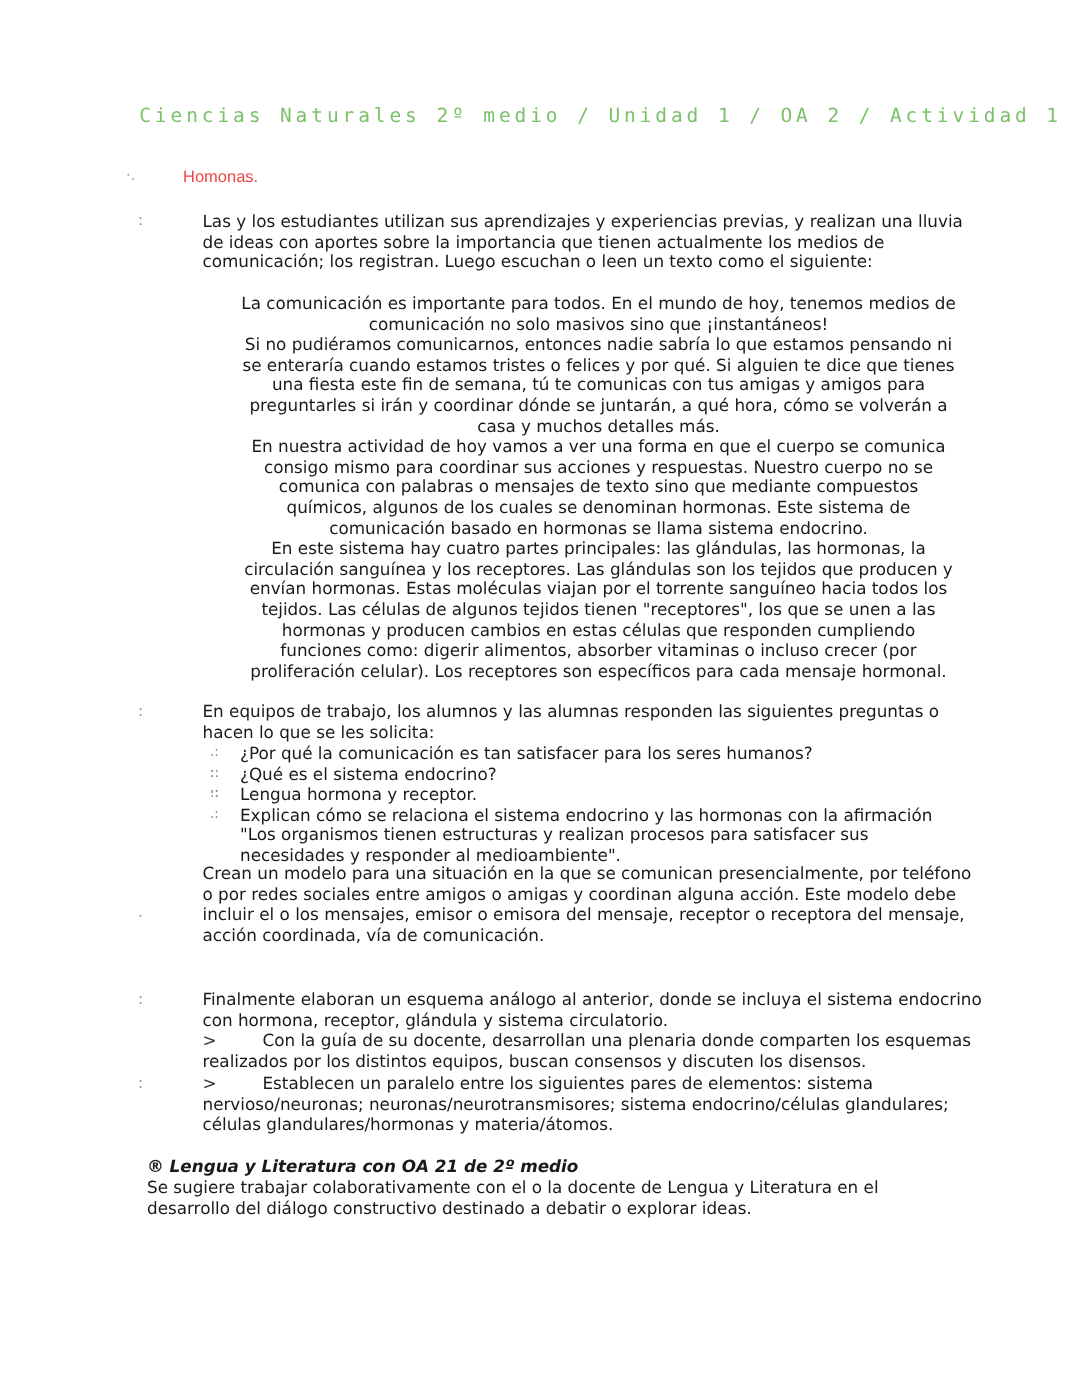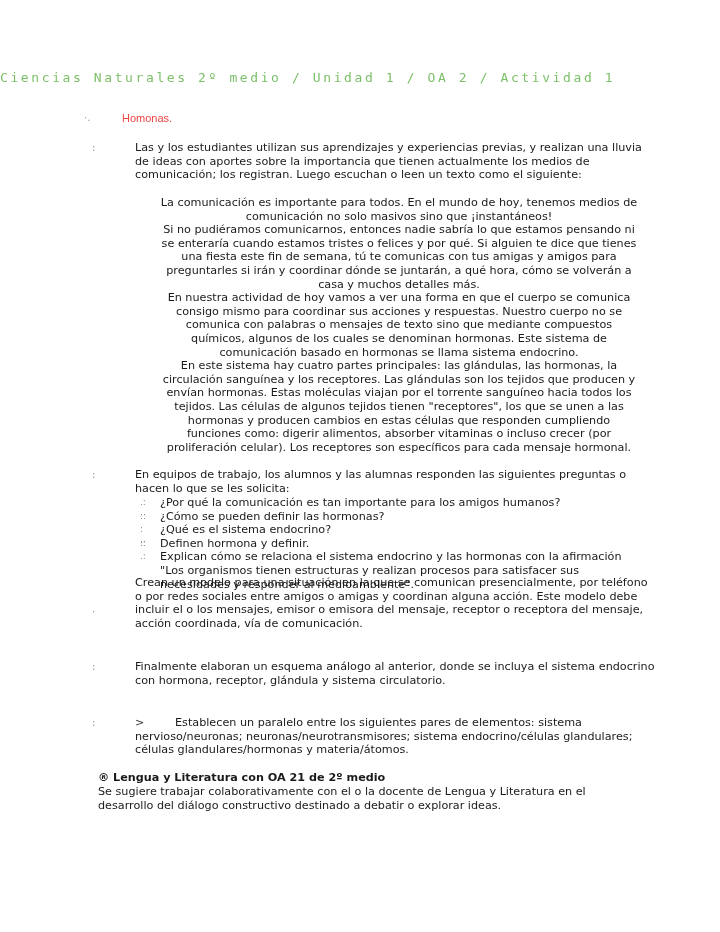--- a/index.html
+++ b/index.html
@@ -1,21 +1,21 @@
 <!DOCTYPE html>
 <html><head>
 <meta charset="utf-8">
 <style>
   html, body { margin: 0; padding: 0; background: #ffffff; }
   body {
     width: 720px; height: 932px; position: relative; overflow: hidden;
     font-family: "DejaVu Sans", sans-serif; color: #1a1a1a;
   }
   .page-title {
-    position: absolute; left: 0; top: 70px; width: 708px; text-align: left;
+    position: absolute; left: 0; top: 70px; width: 708px; text-align: right;
     color: #7cc06a; font-size: 13px; letter-spacing: 2.6px;
     font-family: "DejaVu Sans Mono", monospace;
   }
   .section-marker {
     position: absolute; left: 84px; top: 112px; font-size: 10px; color: #9a9a9a;
   }
   .section-title {
     position: absolute; left: 122px; top: 112px; font-size: 11px; color: #ef4444;
     font-family: "Liberation Sans", sans-serif;
   }
@@ -29,21 +29,21 @@
   }
   .quote {
     position: absolute; left: 160px; top: 196px; width: 478px;
   }
   .quote p { margin: 0; text-align: center; }
   .sublist { position: absolute; left: 140px; width: 500px; }
   .sub-row { position: relative; padding-left: 20px; }
   .sub-bullet { position: absolute; left: 0; color: #8a8a8a; font-size: 9px; }
   .arrow { display: inline-block; width: 40px; color: #333; }
   .footer-title {
-    position: absolute; left: 98px; top: 771px; font-weight: bold; font-size: 11.2px;
+    position: absolute; left: 98px; top: 771px; font-weight: bold; font-size: 11.2px; font-style: italic;
   }
   .footer-text { position: absolute; left: 98px; top: 785px; width: 540px; }
 </style>
 </head>
 <body>
 
 <div class="page-title">Ciencias Naturales 2º medio / Unidad 1 / OA 2 / Actividad 1</div>
 
 <span class="section-marker">·.</span>
 <span class="section-title">Homonas.</span>
@@ -59,49 +59,51 @@
     <p>En nuestra actividad de hoy vamos a ver una forma en que el cuerpo se comunica consigo mismo para coordinar sus acciones y respuestas. Nuestro cuerpo no se comunica con palabras o mensajes de texto sino que mediante compuestos químicos, algunos de los cuales se denominan hormonas. Este sistema de comunicación basado en hormonas se llama sistema endocrino.</p>
     <p>En este sistema hay cuatro partes principales: las glándulas, las hormonas, la circulación sanguínea y los receptores. Las glándulas son los tejidos que producen y envían hormonas. Estas moléculas viajan por el torrente sanguíneo hacia todos los tejidos. Las células de algunos tejidos tienen "receptores", los que se unen a las hormonas y producen cambios en estas células que responden cumpliendo funciones como: digerir alimentos, absorber vitaminas o incluso crecer (por proliferación celular). Los receptores son específicos para cada mensaje hormonal.</p>
   </div>
 
   <span class="bullet" style="top:468px">:</span>
   <div class="item" style="top:468px">En equipos de trabajo, los alumnos y las alumnas responden las siguientes preguntas o hacen lo que se les solicita:</div>
 
   <div class="sublist" style="top:496px">
     <div class="sub-row">
       <span class="sub-bullet">.:</span>
-      <span>¿Por qué la comunicación es tan importante para los amigos humanos?</span>
+      <span>¿Por qué la comunicación es tan satisfacer para los seres humanos?</span>
     </div>
     <div class="sub-row">
       <span class="sub-bullet">::</span>
-      <span>¿Cómo se pueden definir las hormonas?</span>
     </div>
     <div class="sub-row">
       <span class="sub-bullet">:</span>
       <span>¿Qué es el sistema endocrino?</span>
     </div>
     <div class="sub-row">
       <span class="sub-bullet">::</span>
     </div>
     <div class="sub-row">
       <span class="sub-bullet">·:</span>
-      <span>Definen hormona y definir.</span>
+      <span>Lengua hormona y receptor.</span>
     </div>
     <div class="sub-row">
       <span class="sub-bullet">.:</span>
       <span>Explican cómo se relaciona el sistema endocrino y las hormonas con la afirmación "Los organismos tienen estructuras y realizan procesos para satisfacer sus necesidades y responder al medioambiente".</span>
     </div>
   </div>
 
   <span class="bullet" style="top:605px">·</span>
   <div class="item" style="top:576px">Crean un modelo para una situación en la que se comunican presencialmente, por teléfono o por redes sociales entre amigos o amigas y coordinan alguna acción. Este modelo debe incluir el o los mensajes, emisor o emisora del mensaje, receptor o receptora del mensaje, acción coordinada, vía de comunicación.</div>
 
   <span class="bullet" style="top:660px">:</span>
   <div class="item" style="top:660px">
     <div>Finalmente elaboran un esquema análogo al anterior, donde se incluya el sistema endocrino con hormona, receptor, glándula y sistema circulatorio.</div>
+    <div>
+      <span class="arrow">&gt;</span><span>Con la guía de su docente, desarrollan una plenaria donde comparten los esquemas realizados por los distintos equipos, buscan consensos y discuten los disensos.</span>
+    </div>
   </div>
 
   <span class="bullet" style="top:716px">:</span>
   <div class="item" style="top:716px">
     <span class="arrow">&gt;</span><span>Establecen un paralelo entre los siguientes pares de elementos: sistema nervioso/neuronas; neuronas/neurotransmisores; sistema endocrino/células glandulares; células glandulares/hormonas y materia/átomos.</span>
   </div>
 
   <div class="footer-title">® Lengua y Literatura con OA 21 de 2º medio</div>
   <div class="footer-text">Se sugiere trabajar colaborativamente con el o la docente de Lengua y Literatura en el desarrollo del diálogo constructivo destinado a debatir o explorar ideas.</div>
 </div>

